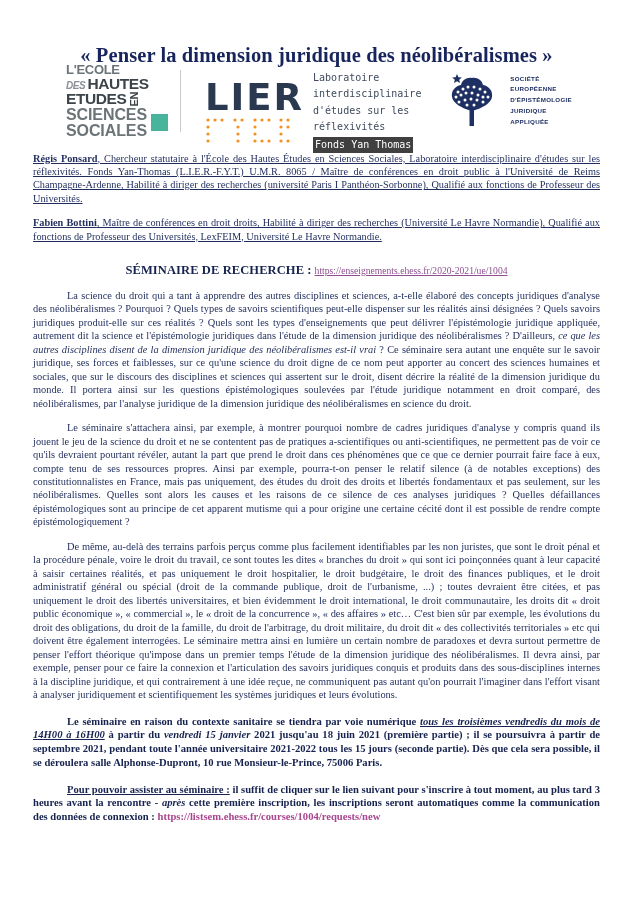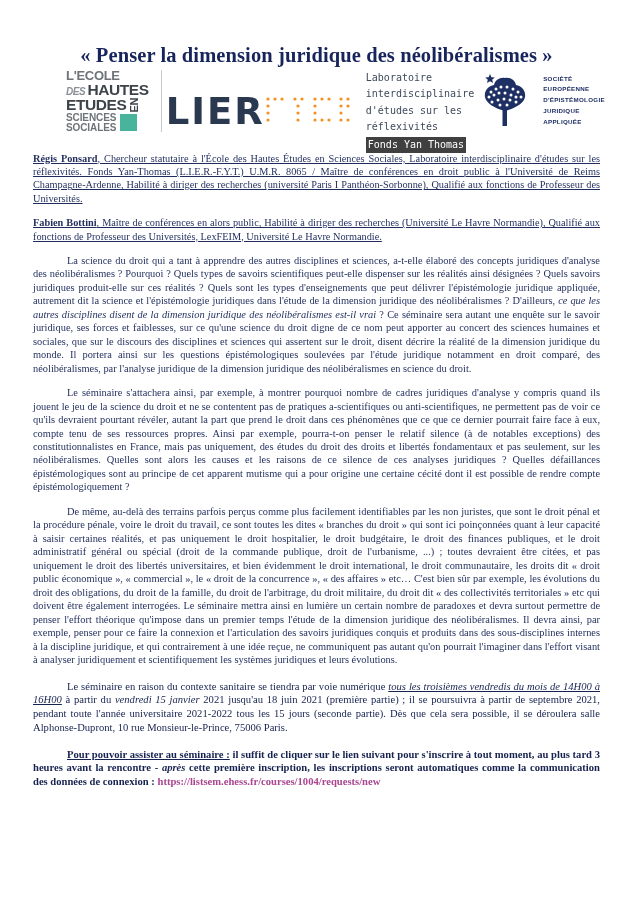--- a/index.html
+++ b/index.html
@@ -56,38 +56,38 @@
     font-family: "Liberation Sans", "DejaVu Sans", sans-serif;
     color: #4b5258;
     line-height: 1.0;
     padding-right: 8px;
   }
   .ehess-l1 { font-size: 13px; font-weight: bold; letter-spacing: -0.3px; color:#6c7478; }
   .ehess-l2 { font-size: 15.5px; font-weight: bold; letter-spacing: -0.4px; color:#3d4449; display:flex; align-items:flex-end;}
   .ehess-l2 .small { font-size: 10px; color:#8b9196; margin-right:2px;font-style:italic; }
   .ehess-l3 { font-size: 15.5px; font-weight: bold; letter-spacing: -0.4px; color:#3d4449; display:flex; align-items:center;}
   .ehess-l3 .en { font-size: 11px; color:#3d4449; margin-left:3px; writing-mode: vertical-rl; transform: rotate(180deg); line-height:1;}
-  .ehess-l4 { font-size: 10px; font-weight: bold; letter-spacing: -0.1px; color:#6c7478; display:flex; align-items:center; gap:4px;}
+  .ehess-l4 { font-size: 16px; font-weight: bold; letter-spacing: -0.1px; color:#6c7478; display:flex; align-items:center; gap:4px;}
   .ehess-sq {
     width: 17px; height: 17px; background: #49b49c; display:inline-block;
   }
   .ehess-rule {
     width: 1px;
     background: #c7cbcd;
     margin-left: 4px;
   }
 
   
   .lier {
     display: flex;
     align-items: center;
     gap: 9px;
     margin-left: 4px;
   }
-  .lier-mark { display: flex; flex-direction: row; }
+  .lier-mark { display: flex; flex-direction: column; }
   .lier-word {
     font-family: "DejaVu Sans", "Liberation Sans", sans-serif;
     font-weight: bold;
     font-size: 37px;
     letter-spacing: 2px;
     color: #2b3950;
     line-height: 0.95;
   }
   .lier-dots { margin-top: 2px; }
   .lier-dots svg { display: block; }
@@ -158,21 +158,21 @@
     margin-top: 11px;
     color: #1f2c5c;
   }
   .para i { font-style: italic; }
 
   
   .notice {
     font-size: 10.6px;
     line-height: 1.30;
     text-align: justify;
-    font-weight: normal;
+    font-weight: bold;
     text-indent: 34px;
     margin-top: 13px;
     color: #16224f;
   }
   .notice i { font-style: italic; }
   .notice u { text-decoration: underline; }
 
   .notice2 {
     font-size: 10.6px;
     line-height: 1.30;
@@ -312,23 +312,26 @@
         <div>APPLIQUÉE</div>
       </div>
     </div>
   </div>
 
   <div class="bio">
     <b>Régis Ponsard</b><span>, Chercheur statutaire à l'École des Hautes Études en Sciences Sociales, Laboratoire interdisciplinaire d'études sur les réflexivités. Fonds Yan-Thomas (L.I.E.R.-F.Y.T.) U.M.R. 8065 / Maître de conférences en droit public à l'Université de Reims Champagne-Ardenne, Habilité à diriger des recherches (université Paris I Panthéon-Sorbonne), Qualifié aux fonctions de Professeur des Universités.</span>
   </div>
 
   <div class="bio second">
-    <b>Fabien Bottini</b><span>, Maître de conférences en alors public, Habilité à diriger des recherches (Université Le Havre Normandie), Qualifié aux fonctions de Professeur des Universités, LexFEIM, Université Le Havre Normandie.</span>
-  </div>
-
+    <b>Fabien Bottini</b><span>, Maître de conférences en droit droits, Habilité à diriger des recherches (Université Le Havre Normandie), Qualifié aux fonctions de Professeur des Universités, LexFEIM, Université Le Havre Normandie.</span>
+  </div>
+
+  <div class="seminar">
+    <span class="label">SÉMINAIRE DE RECHERCHE :</span><span class="url">https://enseignements.ehess.fr/2020-2021/ue/1004</span>
+  </div>
 
   <div class="para">
     <span>La science du droit qui a tant à apprendre des autres disciplines et sciences, a-t-elle élaboré des concepts juridiques d'analyse des néolibéralismes ? Pourquoi ? Quels types de savoirs scientifiques peut-elle dispenser sur les réalités ainsi désignées ? Quels savoirs juridiques produit-elle sur ces réalités ? Quels sont les types d'enseignements que peut délivrer l'épistémologie juridique appliquée, autrement dit la science et l'épistémologie juridiques dans l'étude de la dimension juridique des néolibéralismes ? D'ailleurs, </span><i>ce que les autres disciplines disent de la dimension juridique des néolibéralismes est-il vrai</i><span> ? Ce séminaire sera autant une enquête sur le savoir juridique, ses forces et faiblesses, sur ce qu'une science du droit digne de ce nom peut apporter au concert des sciences humaines et sociales, que sur le discours des disciplines et sciences qui assertent sur le droit, disent décrire la réalité de la dimension juridique du monde. Il portera ainsi sur les questions épistémologiques soulevées par l'étude juridique notamment en droit comparé, des néolibéralismes, par l'analyse juridique de la dimension juridique des néolibéralismes en science du droit.</span>
   </div>
 
   <div class="para">Le séminaire s'attachera ainsi, par exemple, à montrer pourquoi nombre de cadres juridiques d'analyse y compris quand ils jouent le jeu de la science du droit et ne se contentent pas de pratiques a-scientifiques ou anti-scientifiques, ne permettent pas de voir ce qu'ils devraient pourtant révéler, autant la part que prend le droit dans ces phénomènes que ce que ce dernier pourrait faire face à eux, compte tenu de ses ressources propres. Ainsi par exemple, pourra-t-on penser le relatif silence (à de notables exceptions) des constitutionnalistes en France, mais pas uniquement, des études du droit des droits et libertés fondamentaux et pas seulement, sur les néolibéralismes. Quelles sont alors les causes et les raisons de ce silence de ces analyses juridiques ? Quelles défaillances épistémologiques sont au principe de cet apparent mutisme qui a pour origine une certaine cécité dont il est possible de rendre compte épistémologiquement ?</div>
 
   <div class="para">De même, au-delà des terrains parfois perçus comme plus facilement identifiables par les non juristes, que sont le droit pénal et la procédure pénale, voire le droit du travail, ce sont toutes les dites « branches du droit » qui sont ici poinçonnées quant à leur capacité à saisir certaines réalités, et pas uniquement le droit hospitalier, le droit budgétaire, le droit des finances publiques, et le droit administratif général ou spécial (droit de la commande publique, droit de l'urbanisme, ...) ; toutes devraient être citées, et pas uniquement le droit des libertés universitaires, et bien évidemment le droit international, le droit communautaire, les droits dit « droit public économique », « commercial », le « droit de la concurrence », « des affaires » etc… C'est bien sûr par exemple, les évolutions du droit des obligations, du droit de la famille, du droit de l'arbitrage, du droit militaire, du droit dit « des collectivités territoriales » etc qui doivent être également interrogées. Le séminaire mettra ainsi en lumière un certain nombre de paradoxes et devra surtout permettre de penser l'effort théorique qu'impose dans un premier temps l'étude de la dimension juridique des néolibéralismes. Il devra ainsi, par exemple, penser pour ce faire la connexion et l'articulation des savoirs juridiques conquis et produits dans des sous-disciplines internes à la discipline juridique, et qui contrairement à une idée reçue, ne communiquent pas autant qu'on pourrait l'imaginer dans l'effort visant à analyser juridiquement et scientifiquement les systèmes juridiques et leurs évolutions.</div>
 
   <div class="notice">

